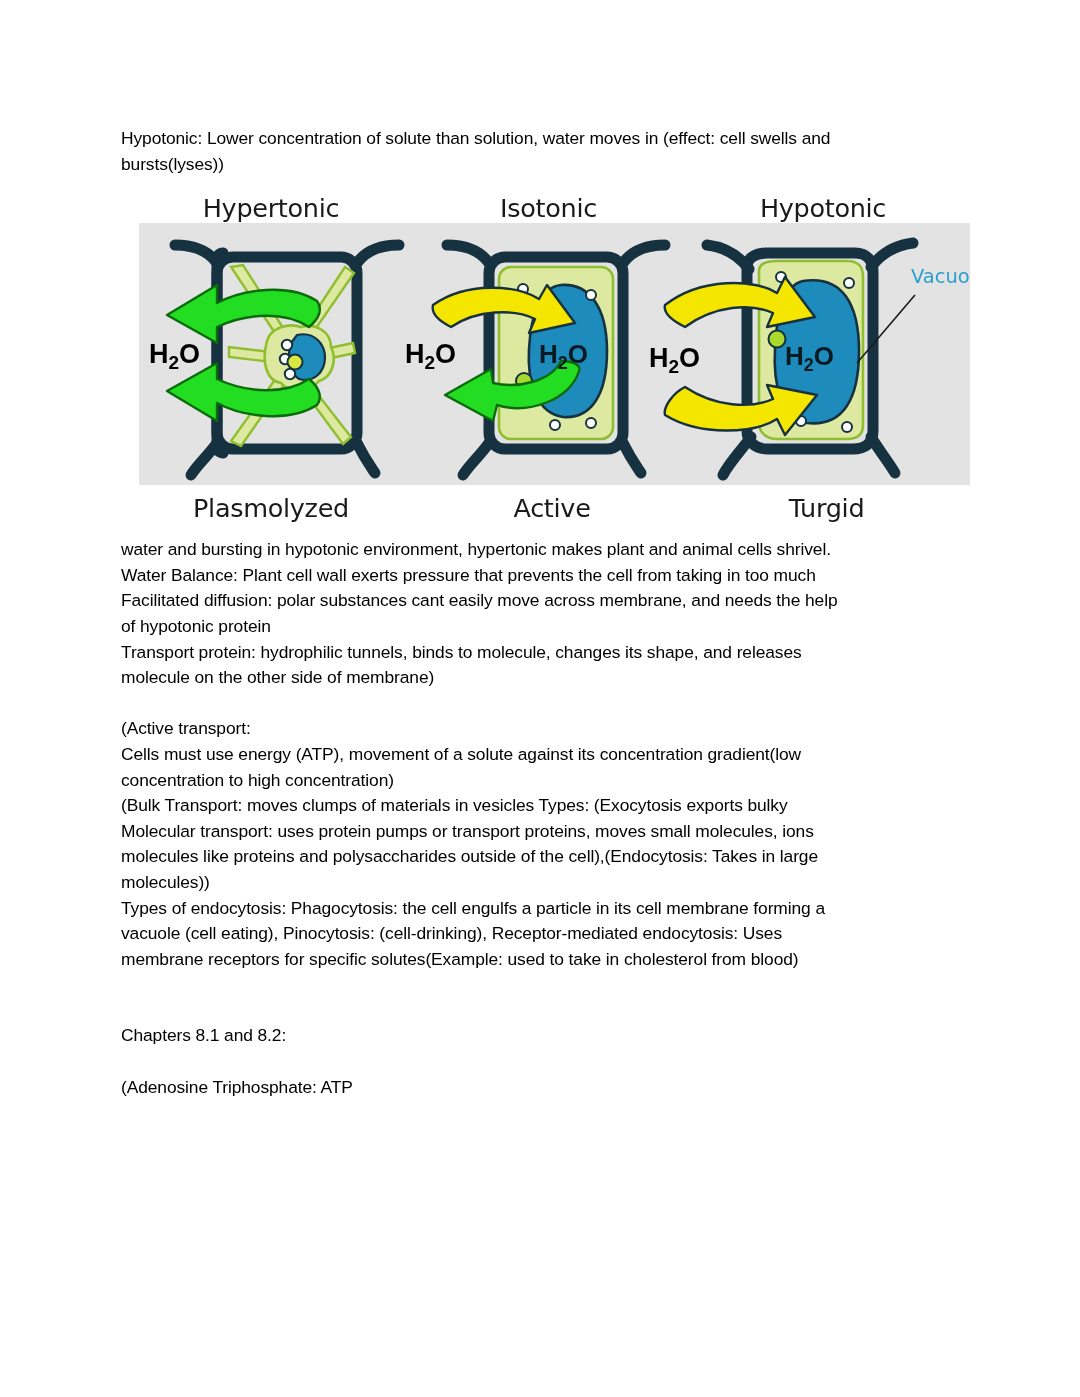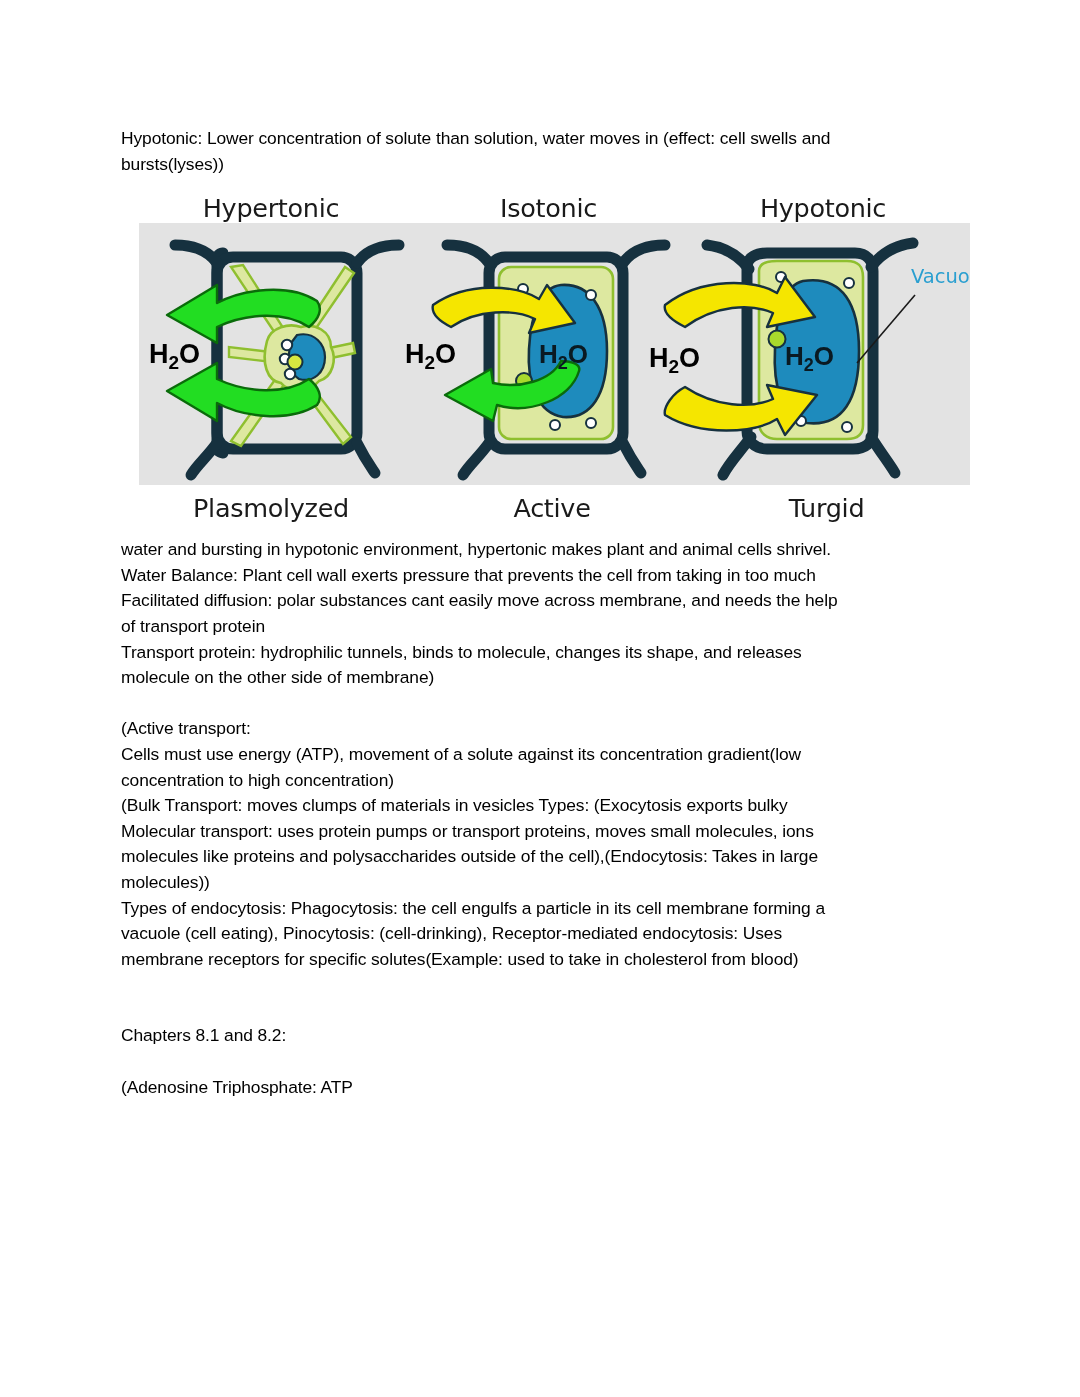--- a/index.html
+++ b/index.html
@@ -237,21 +237,21 @@
         <div class="fig-cap cap-bot-1">Plasmolyzed</div>
         <div class="fig-cap cap-bot-2">Active</div>
         <div class="fig-cap cap-bot-3">Turgid</div>
       </div>
     </div>
 
     <div class="para-block" style="margin-top:14px;">
       <div class="para">water and bursting in hypotonic environment, hypertonic makes plant and animal cells shrivel.</div>
       <div class="para">Water Balance: Plant cell wall exerts pressure that prevents the cell from taking in too much</div>
       <div class="para">Facilitated diffusion: polar substances cant easily move across membrane, and needs the help</div>
-      <div class="para">of transport protein</div>
+      <div class="para">of hypotonic protein</div>
       <div class="para">Transport protein: hydrophilic tunnels, binds to molecule, changes its shape, and releases</div>
       <div class="para">molecule on the other side of membrane)</div>
     </div>
 
     <div class="spacer-line"></div>
 
     <div class="para-block">
       <div class="para">(Active transport:</div>
       <div class="para">Cells must use energy (ATP), movement of a solute against its concentration gradient(low</div>
       <div class="para">concentration to high concentration)</div>

